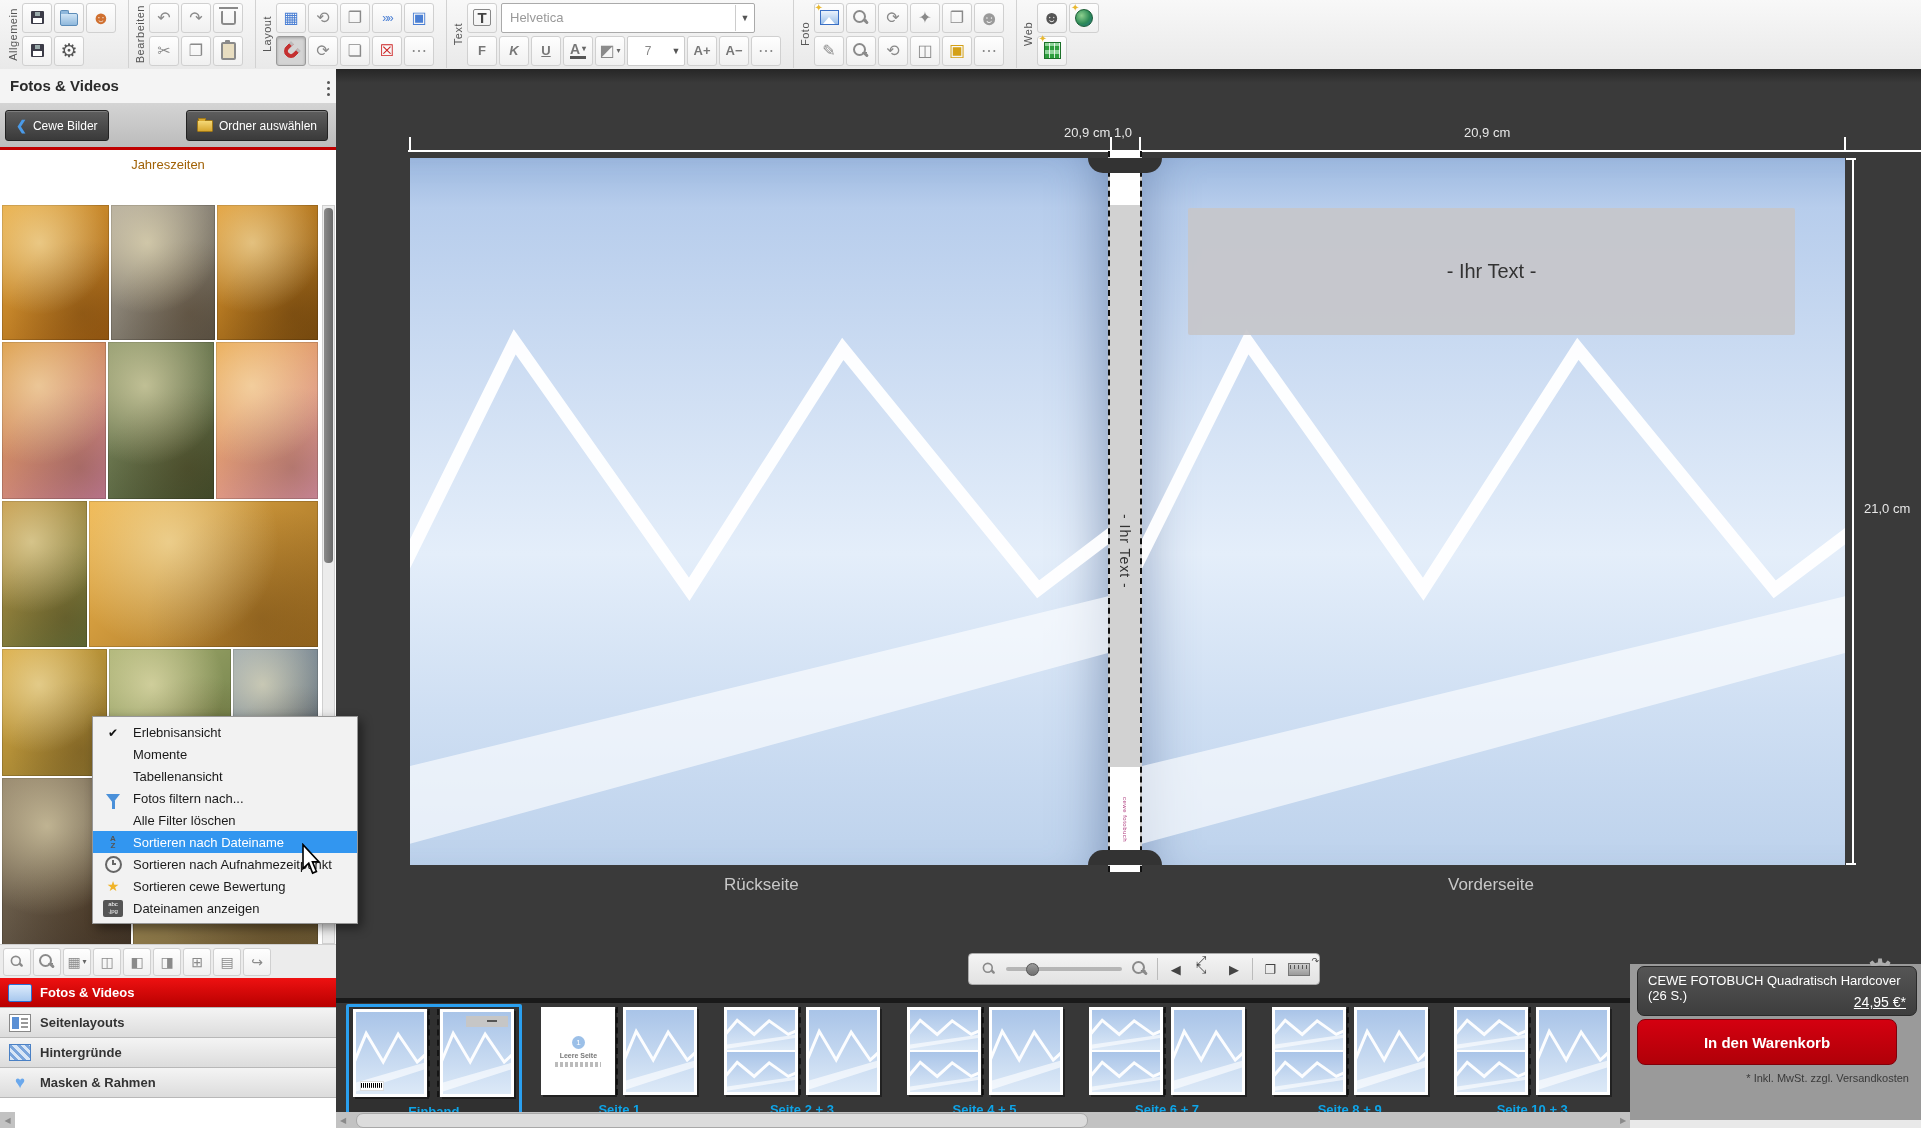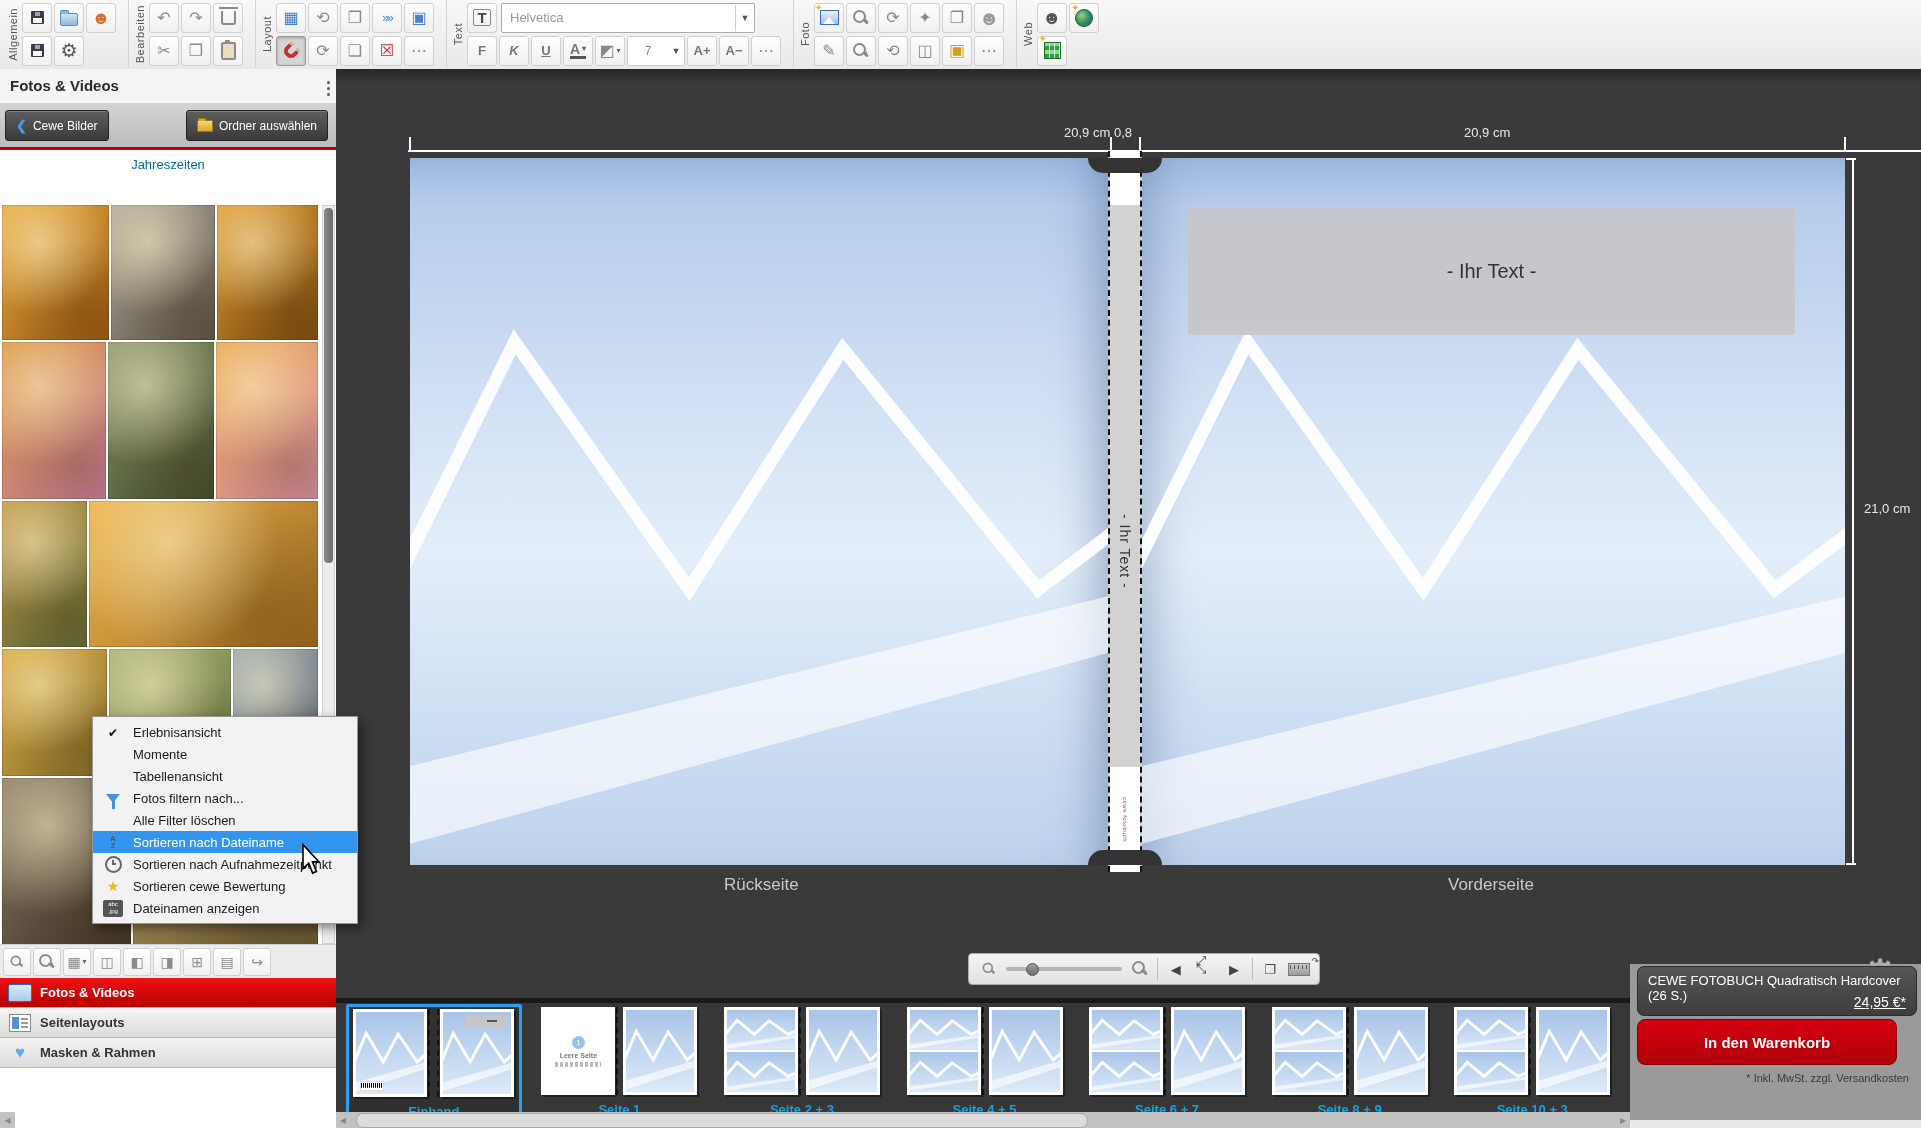--- a/index.html
+++ b/index.html
@@ -85,21 +85,21 @@
   .dark-btn{position:absolute;top:7px;height:29px;background:linear-gradient(#5e5e5e,#3a3a3a);
     border:1px solid #222;border-radius:3px;color:#fff;font-size:12px;display:flex;
     align-items:center;padding:0 10px;gap:6px;cursor:pointer;box-shadow:inset 0 1px 0 rgba(255,255,255,.2)}
   .btn-back{left:5px}.btn-folder{right:8px}
   .chev{color:#4a9ae8;font-weight:bold;font-size:13px}
   .mini-folder{width:14px;height:10px;background:linear-gradient(#f5d877,#d8a830);border:1px solid #a07818;
     border-radius:1px;position:relative}
   .mini-folder::before{content:"";position:absolute;top:-3px;left:0;width:6px;height:2px;
     background:#d8a830;border:1px solid #a07818;border-bottom:none}
   .lp-redline{position:absolute;left:0;top:78px;width:336px;height:3px;background:#c00000}
-  .lp-group{position:absolute;left:0;top:88px;width:336px;text-align:center;font-size:13px;color:#0369a1}
+  .lp-group{position:absolute;left:0;top:88px;width:336px;text-align:center;font-size:13px;color:#a16207}
   #photo-grid{position:absolute;left:0;top:0;width:336px;height:1059px}
   .photo{position:absolute;cursor:pointer;box-shadow:inset 0 0 0 1px rgba(0,0,0,.15)}
   .photo::after{content:"";position:absolute;inset:0;
     background:radial-gradient(circle at 35% 28%,rgba(255,244,200,.55),rgba(0,0,0,0) 60%),
     radial-gradient(circle at 75% 80%,rgba(60,30,0,.25),rgba(0,0,0,0) 55%)}
   .lp-scroll{position:absolute;right:1px;top:136px;width:13px;height:739px;background:#ececec;
     border:1px solid #d0d0d0;box-sizing:border-box}
   .lp-scroll .thumbv{position:absolute;left:1px;top:2px;width:9px;height:355px;
     background:linear-gradient(90deg,#8a8a8a,#6a6a6a);border-radius:4px;cursor:grab}
   .lp-tools{position:absolute;left:0;top:875px;width:336px;height:34px;background:#ececec;
@@ -530,31 +530,37 @@
         <span class="nav-label">Fotos &amp; Videos</span>
       </div>
       <div class="nav-item">
         <span class="nav-ic">
           <span class="layout-nav-icon"></span>
         </span>
         <span class="nav-label">Seitenlayouts</span>
       </div>
       <div class="nav-item">
         <span class="nav-ic">
+          <span class="background-nav-icon"></span>
+        </span>
+        <span class="nav-label">Hintergründe</span>
+      </div>
+      <div class="nav-item">
+        <span class="nav-ic">
           <span class="mask-nav-icon"></span>
         </span>
         <span class="nav-label">Masken &amp; Rahmen</span>
       </div>
     </div>
   <div class="corner-scroll">◀</div>
 </div>
 
 <div id="canvas">
   <div class="dim-label" style="left:728px;top:56px">20,9 cm</div>
-  <div class="dim-label" style="left:778px;top:56px">0,8</div>
+  <div class="dim-label" style="left:778px;top:56px">1,0</div>
   <div class="dim-label" style="left:1128px;top:56px">20,9 cm</div>
   <div class="ruler-h"></div>
   <div class="tick" style="left:73px"></div>
   <div class="tick" style="left:774px"></div>
   <div class="tick" style="left:803px"></div>
   <div class="tick" style="left:1508px"></div>
   <div class="ruler-v"></div>
   <div class="tickh" style="left:1510px;top:89px"></div>
   <div class="tickh" style="left:1510px;top:794px"></div>
   <div class="dim-label" style="left:1528px;top:432px">21,0 cm</div>

